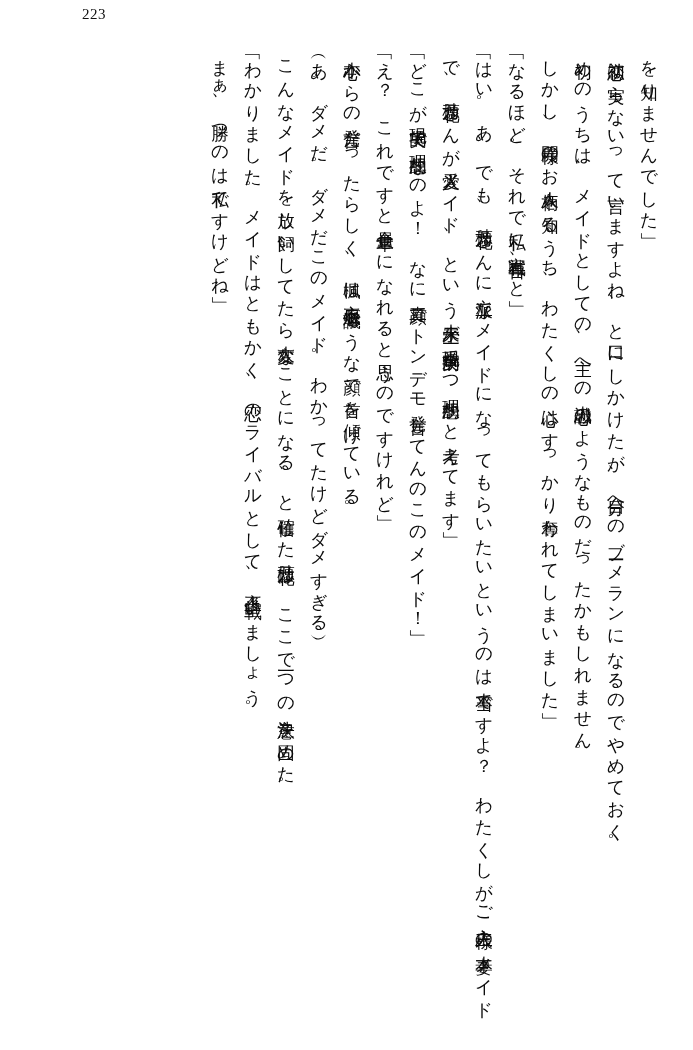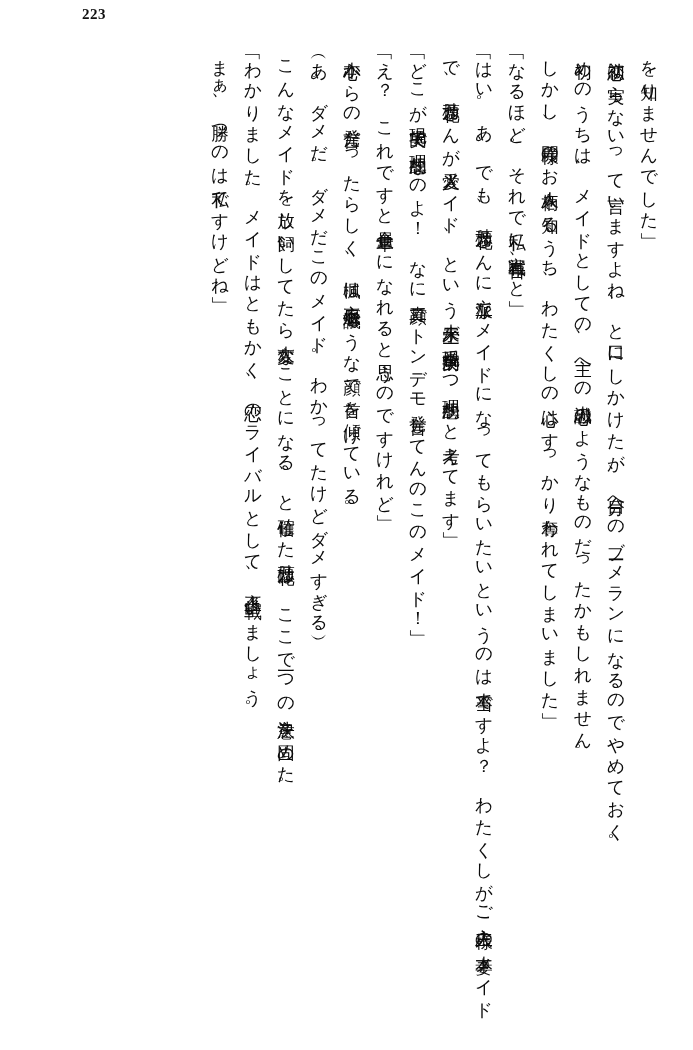--- a/index.html
+++ b/index.html
@@ -15,21 +15,21 @@
     overflow: hidden;
     font-family: "DejaVu Serif", serif;
     color: #000000;
   }
   .page-number {
     position: absolute;
     top: 6px;
     left: 82px;
     font-family: "Liberation Serif", serif;
     font-size: 15px;
-    font-weight: bold;
+    font-weight: normal;
     letter-spacing: 0.5px;
     color: #111111;
   }
   .body-text {
     position: absolute;
     top: 48px;
     right: 28px;
     bottom: 40px;
     left: 60px;
     writing-mode: vertical-rl;

